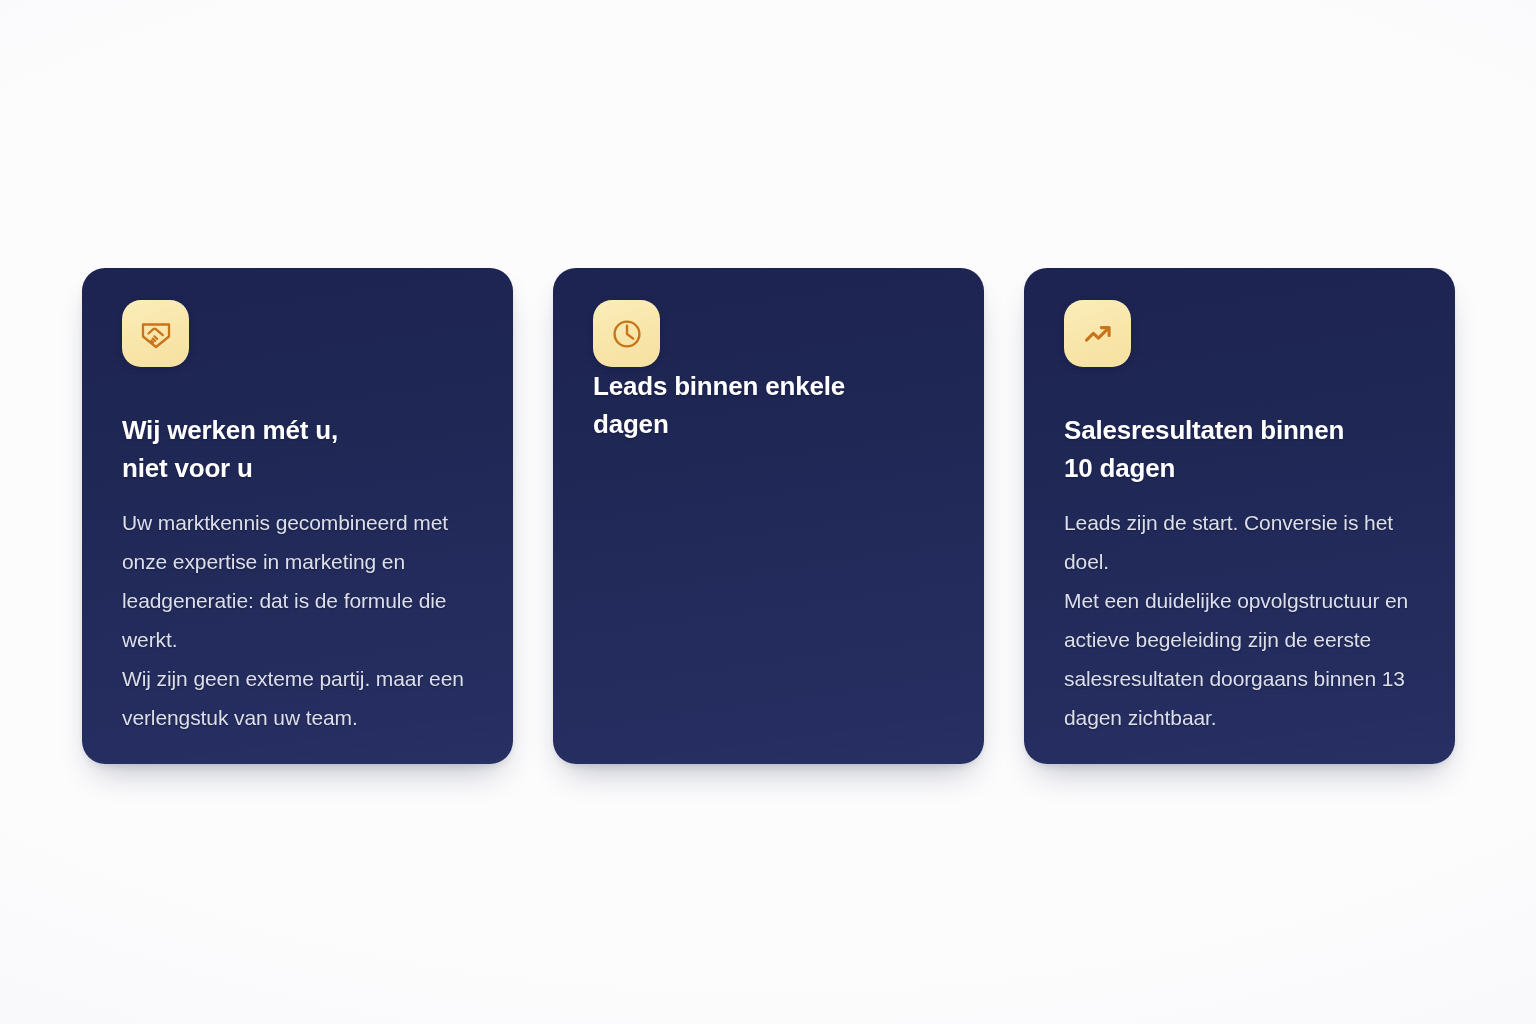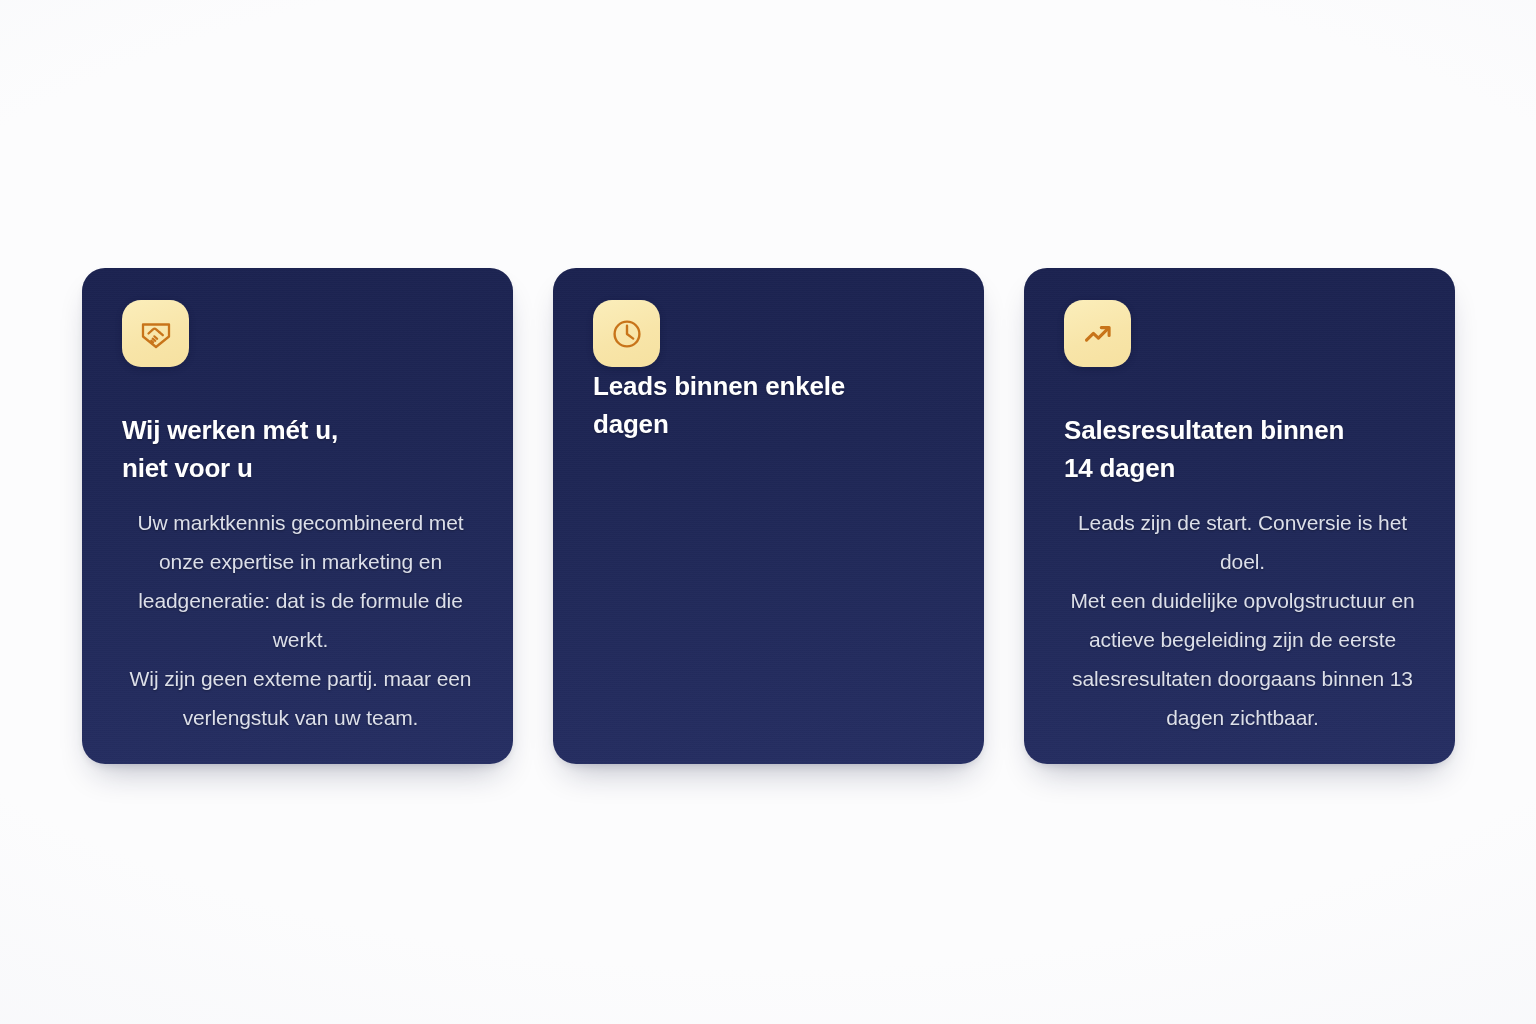--- a/index.html
+++ b/index.html
@@ -97,21 +97,21 @@
     margin: 0;
     padding: 0;
     color: #dcdfe9;
     font-size: 21px;
     font-weight: 400;
     line-height: 39px;
     letter-spacing: -0.1px;
     white-space: pre-line;
     text-shadow: 0 1px 2px rgba(0,0,0,0.30);
   }
-  .body-gap { margin-top: 16px; text-align: center; }
+  .body-gap { margin-top: 16px; }
 </style>
 </head>
 <body>
 
 <div class="page-wash"></div>
 
 <div class="cards-row">
 
   <div class="card">
     <div class="card-inner">
@@ -153,19 +153,19 @@
     <div class="card-inner">
       <div class="icon-badge">
         <span>
           <svg width="36" height="36" viewBox="0 0 36 36" fill="none" aria-hidden="true">
             <path d="M6.5 24.2 L13.4 17.4 L18.4 22.1 L28.2 12.3" stroke="#c8741a" stroke-width="3.1" stroke-linecap="round" stroke-linejoin="round" fill="none"></path>
             <path d="M21.3 11.6 H29.1 V19.4" stroke="#c8741a" stroke-width="3.1" stroke-linecap="round" stroke-linejoin="round" fill="none"></path>
           </svg>
         </span>
       </div>
       <h3 class="card-title title-gap-3">Salesresultaten binnen
-14 dagen</h3>
+10 dagen</h3>
       <p class="card-body body-gap">Leads zijn de start. Conversie is het doel.
 Met een duidelijke opvolgstructuur en actieve begeleiding zijn de eerste salesresultaten doorgaans binnen 13 dagen zichtbaar.</p>
     </div>
   </div>
 
 </div>
 
 </body></html>

